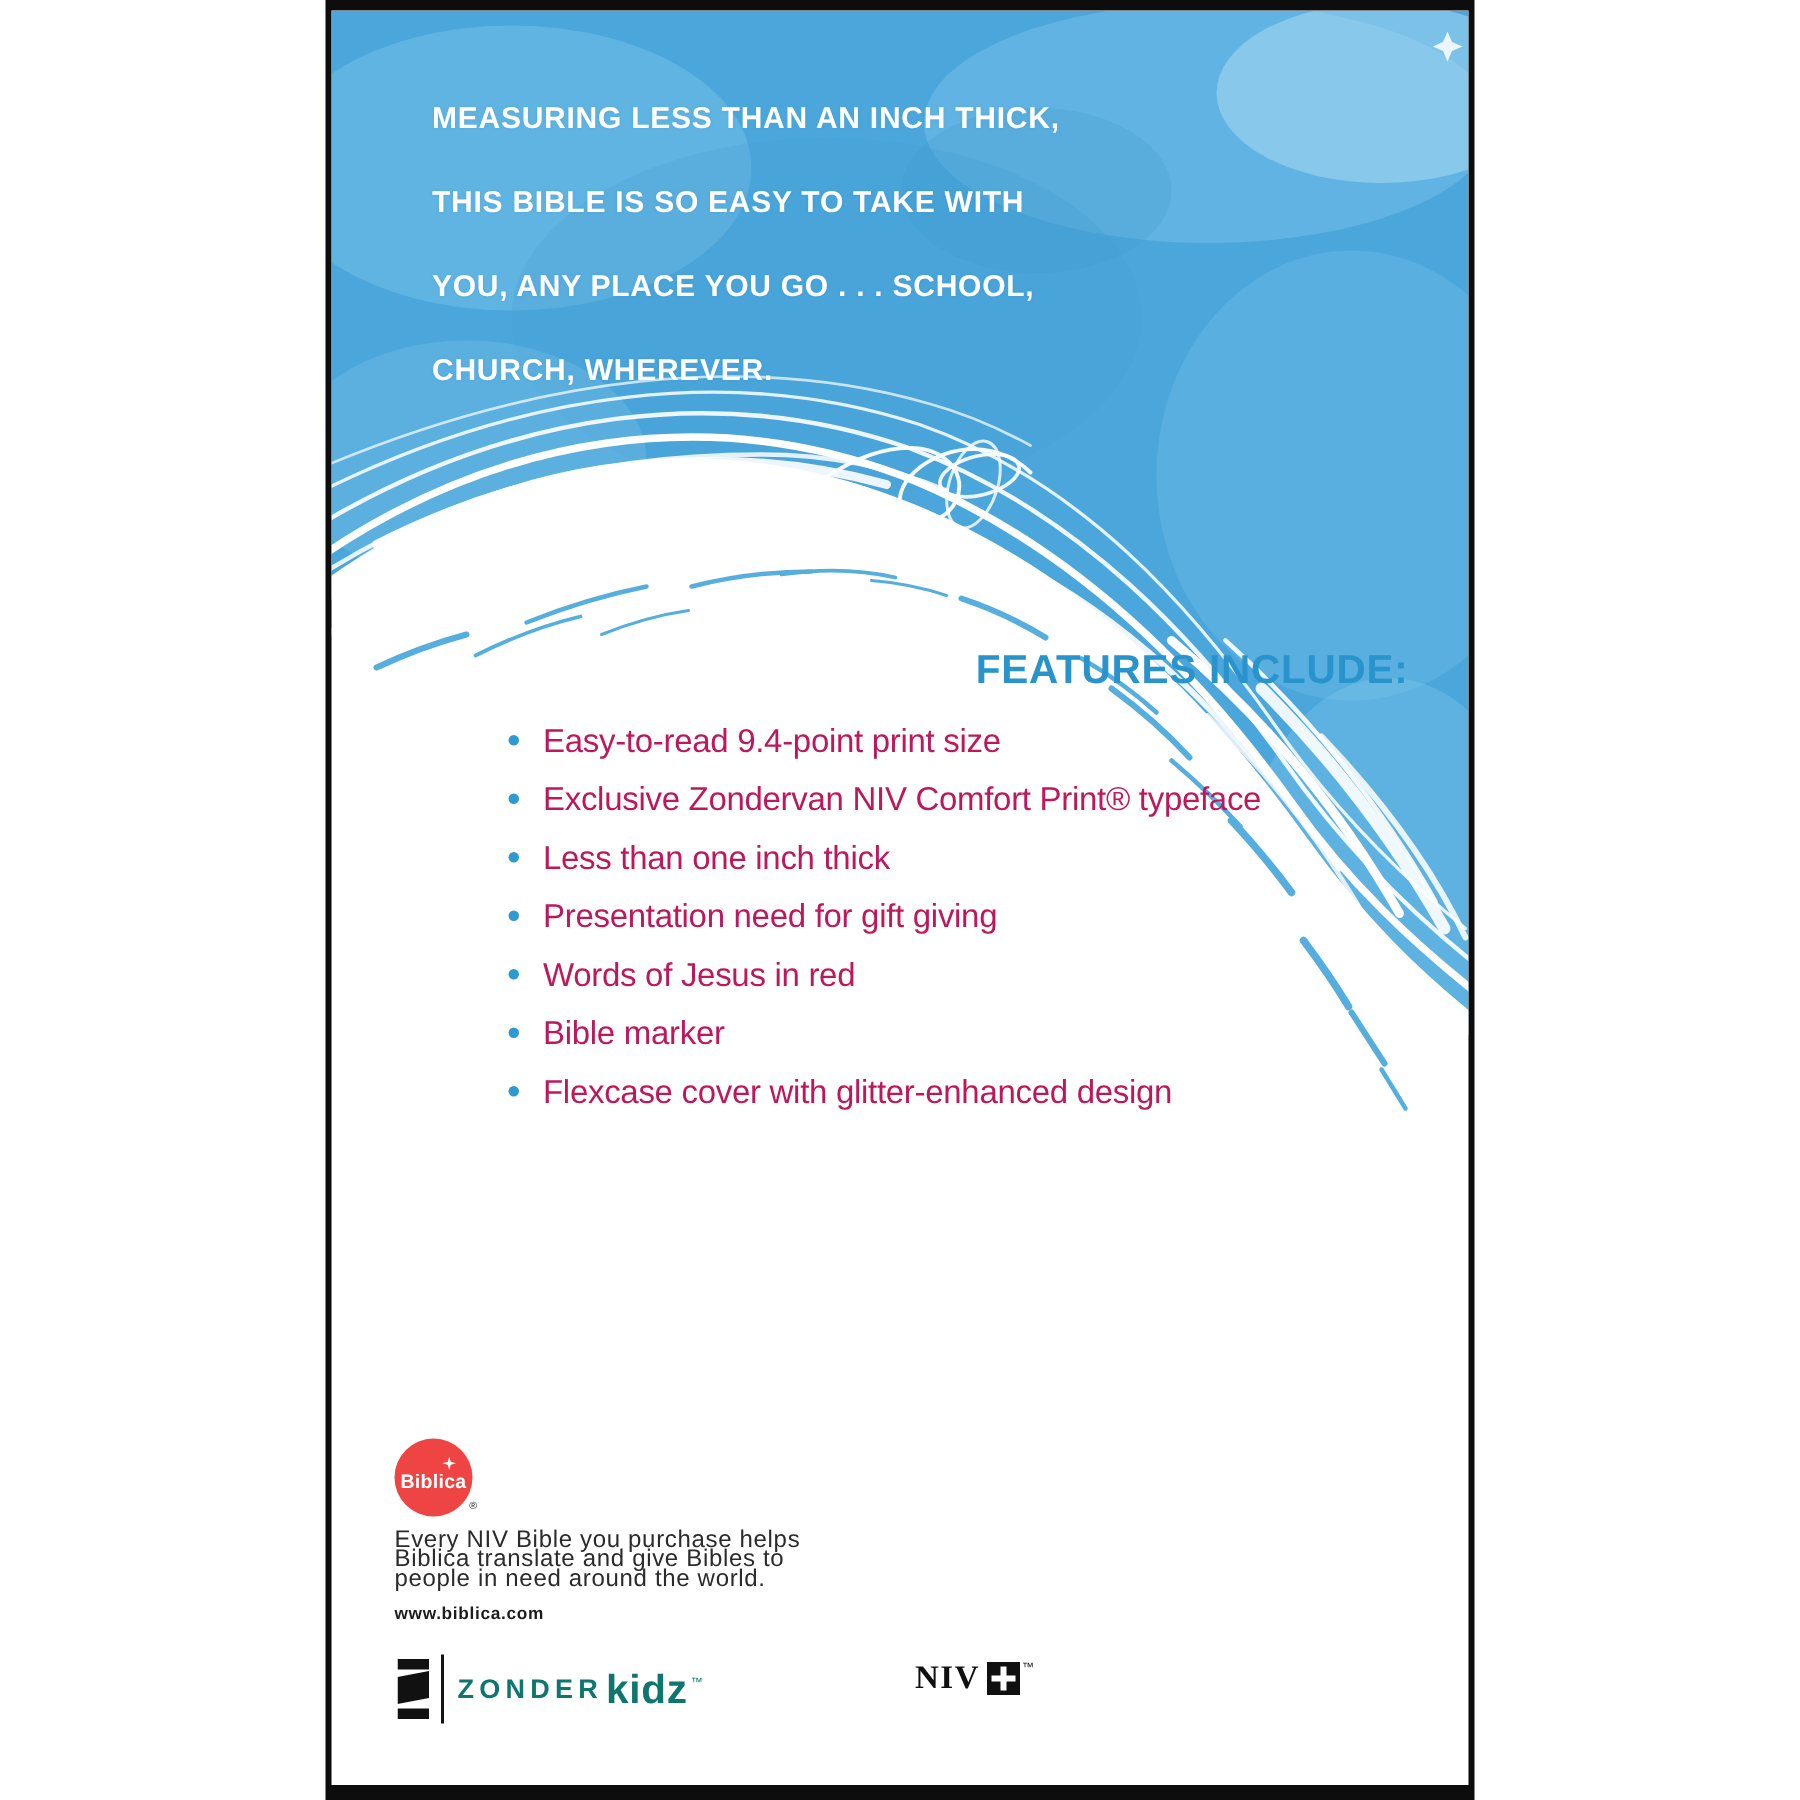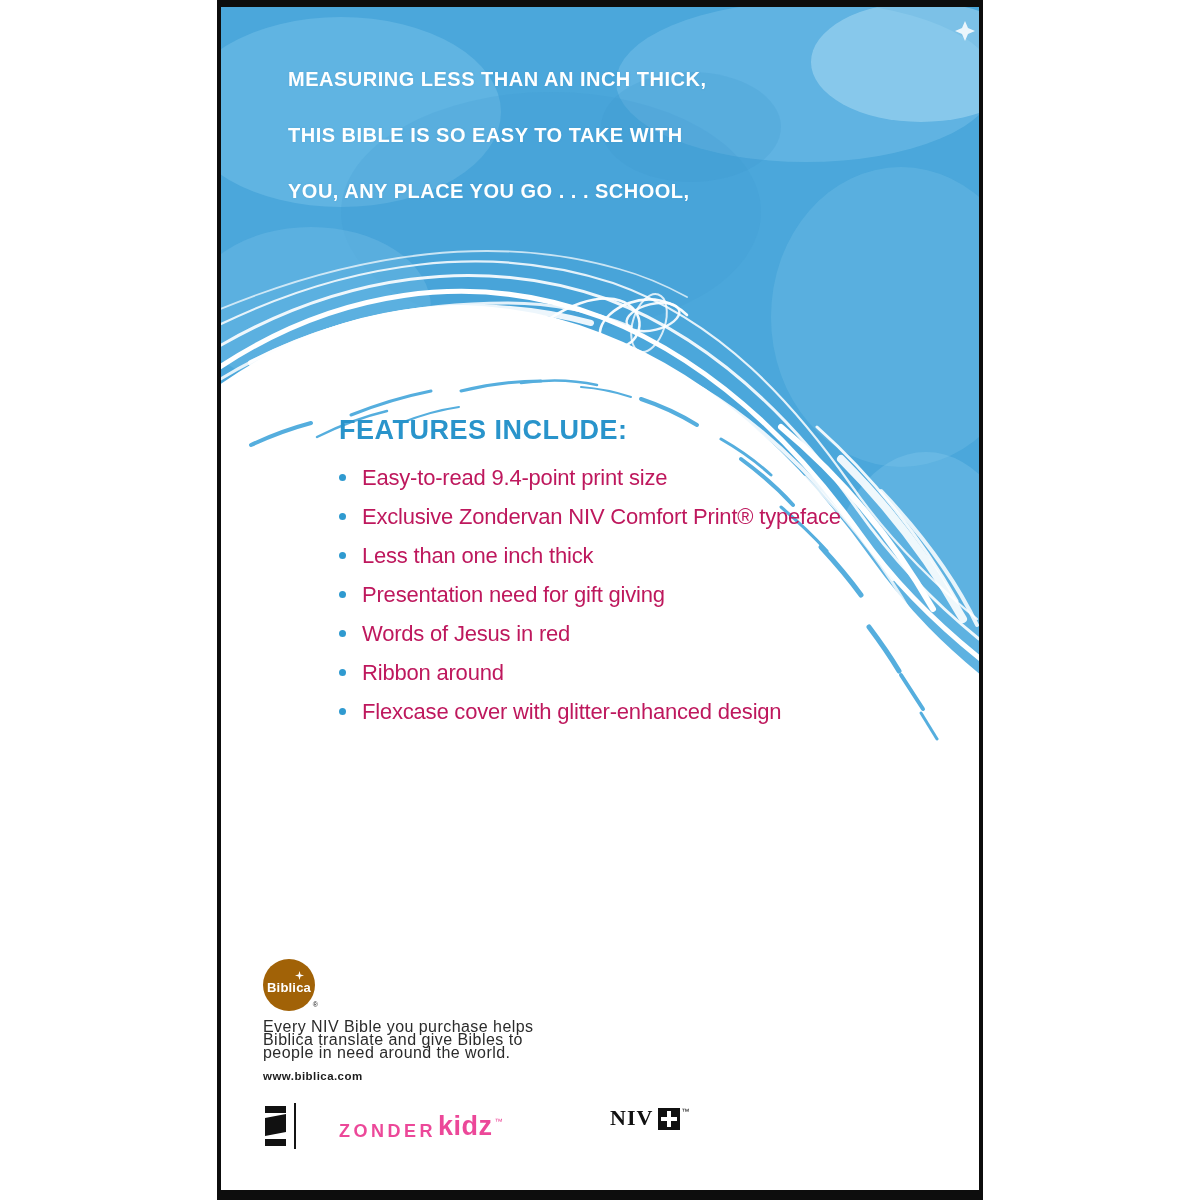--- a/index.html
+++ b/index.html
@@ -26,55 +26,55 @@
   
   .headline {
     position: absolute; left: 67px; top: 44px; width: 660px;
     color: #ffffff;
     font-weight: bold;
     font-size: 20px; line-height: 56px; letter-spacing: 0.5px;
     text-shadow: 0 0 2px rgba(60,140,190,.25);
   }
 
   
-  .features { position: absolute; left: 118px; top: 408px; width: 600px; }
+  .features { position: absolute; left: 118px; top: 424px; width: 600px; text-align: right; }
   .features-heading {
     color: #2994cb; font-weight: bold; font-size: 27px; letter-spacing: 0.5px;
   }
   .features-list { list-style: none; margin-top: 12px; }
   .features-list li {
     display: flex; align-items: center; height: 39px;
     font-size: 22px; color: #be185d; letter-spacing: -0.2px;
   }
   .bullet-dot {
     width: 7px; height: 7px; border-radius: 50%;
     background: #2f9ad0; margin-right: 16px; flex: 0 0 auto;
   }
 
   
   .biblica { position: absolute; left: 42px; top: 952px; width: 300px; }
   .biblica-circle {
     position: relative; width: 52px; height: 52px; border-radius: 50%;
-    background: #a16207; color: #fff;
+    background: #ef4444; color: #fff;
     display: flex; align-items: center; justify-content: center;
   }
   .biblica-circle .logo-word { font-size: 13px; font-weight: bold; letter-spacing: 0.2px; margin-top: 4px; }
   .biblica-sparkle { position: absolute; top: 12px; left: 32px; }
   .biblica-reg { position: absolute; right: -3px; bottom: 3px; font-size: 7px; color: #1a1a1a; }
   .biblica-blurb {
     margin-top: 9px; font-size: 16px; line-height: 13px; letter-spacing: 0.45px;
     color: #2b2b2b; font-weight: 500;
   }
   .biblica-site { margin-top: 11px; font-size: 11.5px; font-weight: bold; letter-spacing: 0.45px; color: #1c1c1c; }
 
   
   .publishers { position: absolute; left: 44px; top: 1096px; width: 660px; height: 50px; }
   .zonderkidz { position: absolute; left: 0; top: 0; display: flex; align-items: center; }
   .zk-sep { width: 2px; height: 46px; background: #141414; margin: 0 9px 0 8px; }
-  .zk-text { display: flex; align-items: flex-end; color: #ec4899; margin-left: 34px; }
+  .zk-text { display: flex; align-items: center; color: #0f766e; }
   .zk-zonder { font-size: 18px; font-weight: 600; letter-spacing: 3.5px; }
   .zk-kidz { font-size: 27px; font-weight: 800; letter-spacing: 0.5px; margin-left: 2px; }
   .zk-tm { font-size: 8px; align-self: flex-start; margin-top: 6px; margin-left: 2px; }
 
   .niv-logo { position: absolute; left: 345px; top: 2px; display: flex; align-items: center; color: #101010; }
   .niv-word {
     font-family: "Liberation Serif", serif; font-weight: 700;
     font-size: 22px; letter-spacing: 1px; line-height: 1;
   }
   .niv-icon { margin-left: 5px; margin-top: 3px; }
@@ -146,20 +146,21 @@
           <path d="M360,380 q26,2 50,10" stroke-width="2"></path>
         </g>
 
         <path d="M744,14 l3,7 7,3 -7,3 -3,7 -3,-7 -7,-3 7,-3 z" fill="#ffffff" opacity="0.85"></path>
       </svg>
 
       <div class="headline">
         <div>MEASURING LESS THAN AN INCH THICK,</div>
         <div>THIS BIBLE IS SO EASY TO TAKE WITH</div>
         <div>YOU, ANY PLACE YOU GO . . . SCHOOL,</div>
+        <div>CHURCH, WHEREVER.</div>
       </div>
 
       <div class="features">
         <div class="features-heading">FEATURES INCLUDE:</div>
         <ul class="features-list">
           <li>
               <span class="bullet-dot"></span>
               <span>Easy-to-read 9.4-point print size</span>
             </li>
           <li>
@@ -173,21 +174,21 @@
           <li>
               <span class="bullet-dot"></span>
               <span>Presentation need for gift giving</span>
             </li>
           <li>
               <span class="bullet-dot"></span>
               <span>Words of Jesus in red</span>
             </li>
           <li>
               <span class="bullet-dot"></span>
-              <span>Ribbon around</span>
+              <span>Bible marker</span>
             </li>
           <li>
               <span class="bullet-dot"></span>
               <span>Flexcase cover with glitter-enhanced design</span>
             </li>
         </ul>
       </div>
 
       <div class="biblica">
         <div class="biblica-circle">

